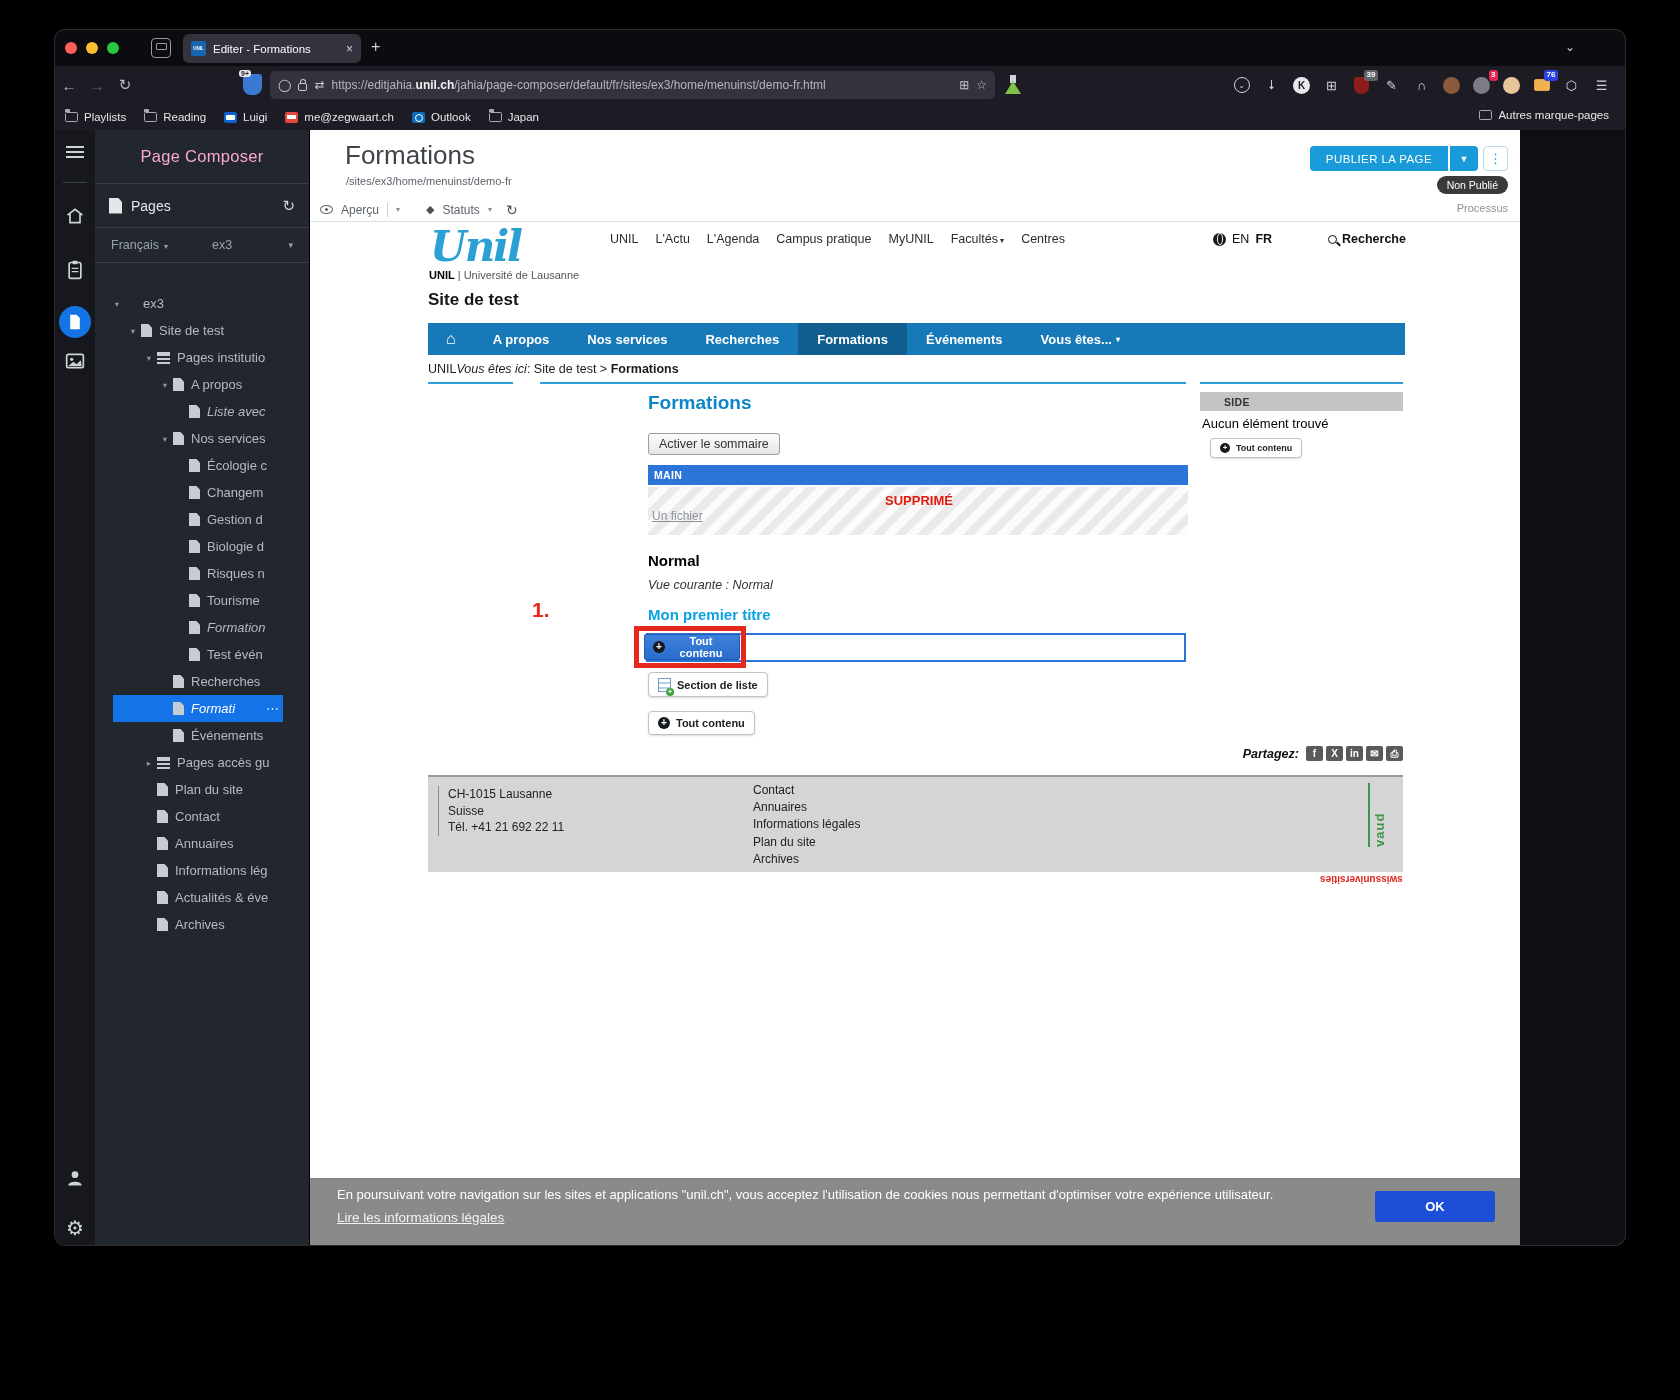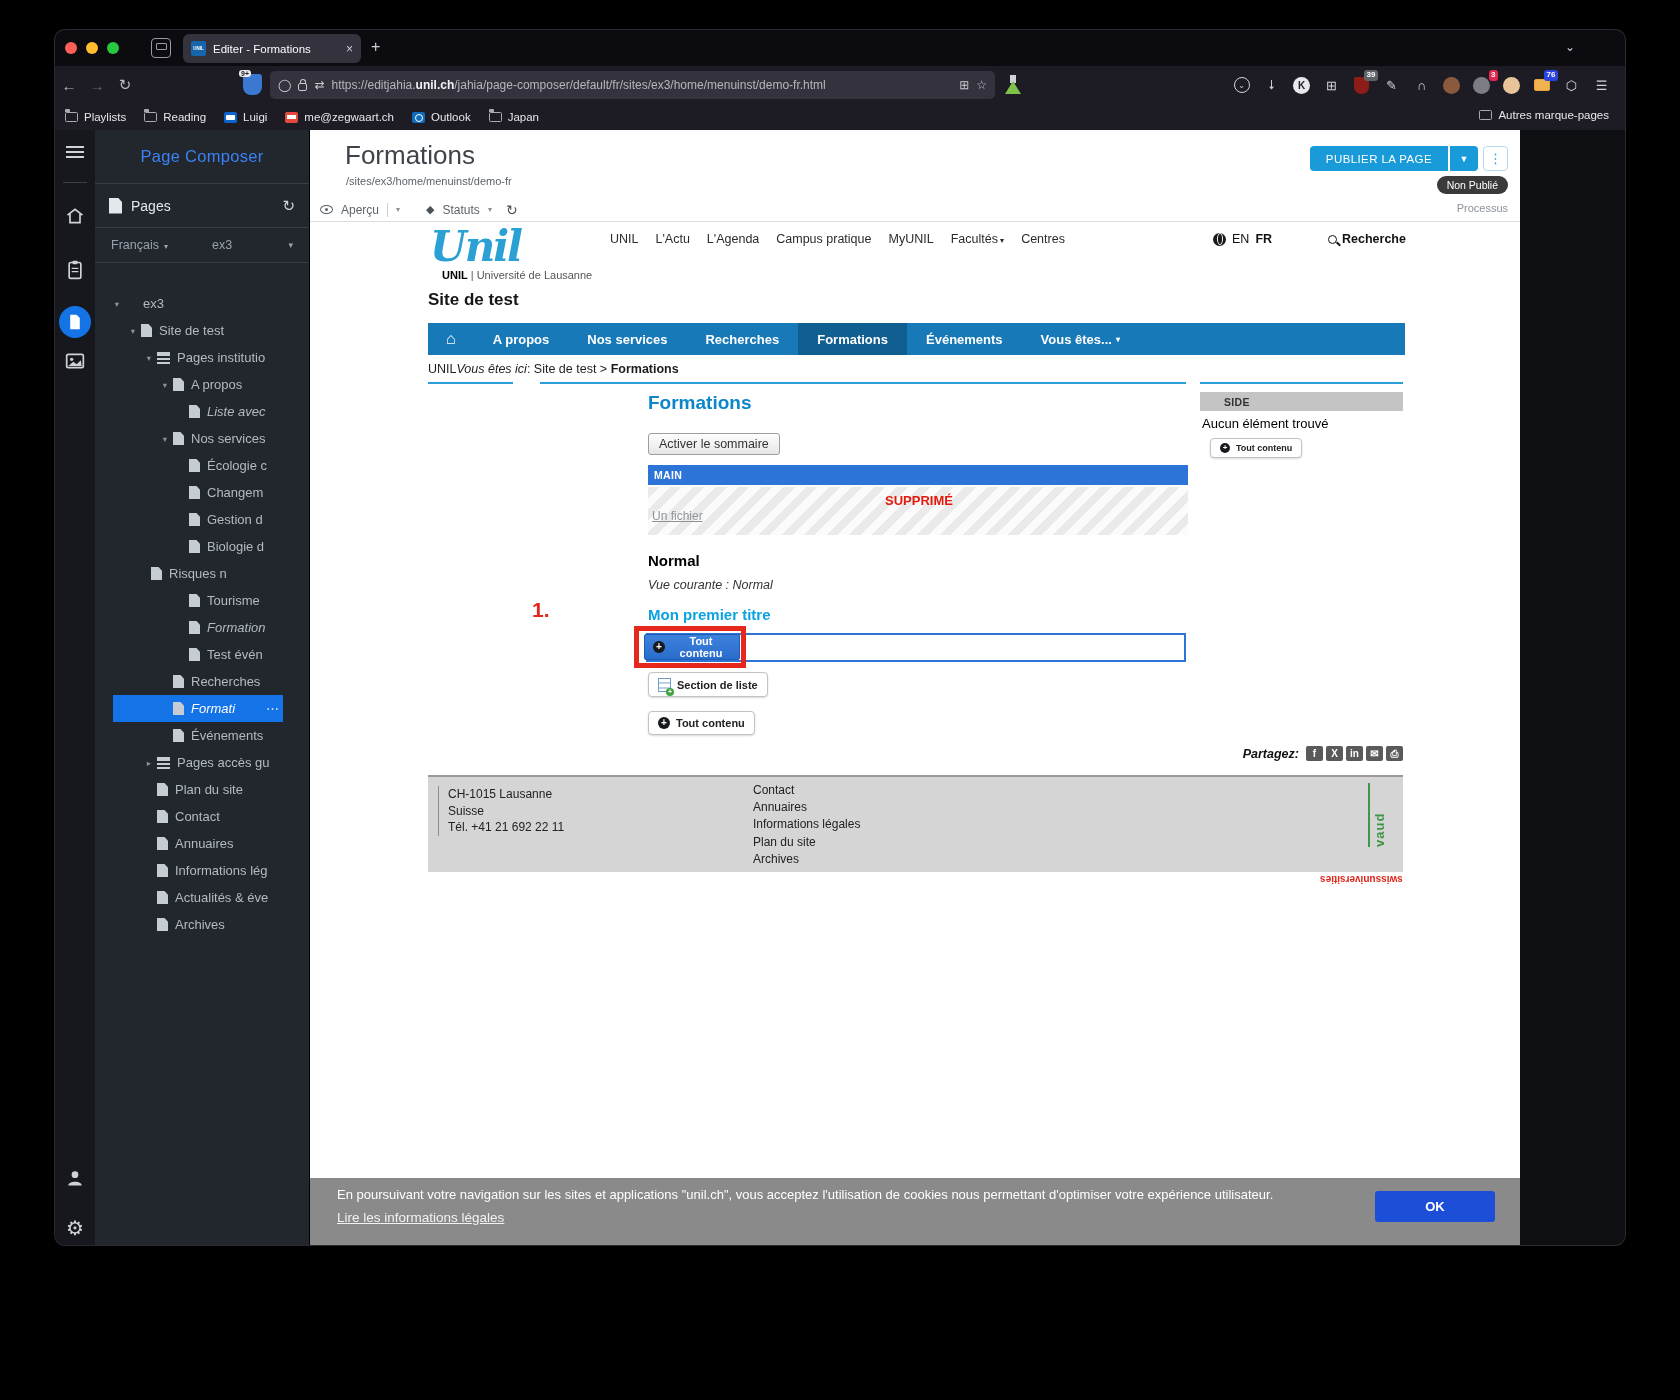--- a/index.html
+++ b/index.html
@@ -81,21 +81,21 @@
   
   .rail { position:absolute; left:0; top:0; width:40px; height:100%; background:#16181d; }
   .rail-ic { position:absolute; left:0; width:40px; display:flex; justify-content:center; color:#cfd3d9; }
   .burger { width:18px; height:12px; border-top:2px solid #cfd3d9; border-bottom:2px solid #cfd3d9; position:relative; }
   .burger::after { content:""; position:absolute; left:0; top:3px; width:100%; height:2px; background:#cfd3d9; }
   .rail-div { position:absolute; left:8px; top:52px; width:24px; height:1px; background:#3a3f47; }
   .active-bubble { width:32px; height:32px; border-radius:50%; background:#1474e6; display:flex; align-items:center; justify-content:center; }
 
   
   .panel { position:absolute; left:40px; top:0; width:215px; height:100%; background:#22262d; border-right:1px solid #000; }
-  .panel-title { height:54px; display:flex; align-items:center; justify-content:center; color:#3b82f6; font-size:16.5px;
+  .panel-title { height:54px; display:flex; align-items:center; justify-content:center; color:#f9a8d4; font-size:16.5px;
                  font-weight:300; letter-spacing:.3px; border-bottom:1px solid #383e46; }
   .pages-row { height:44px; display:flex; align-items:center; padding:0 14px; gap:9px; border-bottom:1px solid #383e46; }
   .pages-row .pg-ic { width:13px; height:16px; background:#e3e7ec; clip-path:polygon(0 0,68% 0,100% 28%,100% 100%,0 100%); }
   .pages-label { color:#e3e7ec; font-size:14px; flex:1; }
   .refresh-ic { color:#cfd3d9; font-size:15px; }
   .lang-row { height:35px; display:flex; align-items:center; padding:0 16px; border-bottom:1px solid #383e46;
               color:#9aa3ad; font-size:12.5px; }
   .lang-row .site-sel { margin-left:44px; }
   .lang-row .chev-r { margin-left:auto; font-size:9px; }
   .sel-caret { font-size:8px; margin-left:5px; }
@@ -145,21 +145,21 @@
   .topnav { position:absolute; left:300px; top:10px; display:flex; gap:17px; font-size:12.5px; color:#2b2b2b; }
   .topnav .tn-item.caret::after { content:" ▾"; font-size:8px; }
   .lang-sw { position:absolute; left:903px; top:10px; display:flex; align-items:center; gap:6px; font-size:12.5px; color:#111; }
   .globe { width:13px; height:13px; background:#1a1a1a; border-radius:50%; position:relative; }
   .globe::after { content:""; position:absolute; left:3.5px; top:0.5px; width:4px; height:10px; border:1px solid #fff; border-radius:50%; }
   .search-lnk { position:absolute; left:1018px; top:10px; display:flex; align-items:center; gap:5px; font-size:12.5px; font-weight:bold; color:#111; }
   .mag { width:9px; height:9px; border:1.8px solid #111; border-radius:50%; position:relative; }
   .mag::after { content:""; position:absolute; left:7px; top:7px; width:5px; height:1.8px; background:#111; transform:rotate(45deg); }
   .unil-script { position:absolute; left:120px; top:0px; font-family:"DejaVu Serif", serif; font-style:italic; font-weight:bold;
                  font-size:42px; color:#2aa0d5; letter-spacing:-2px; }
-  .unil-caption { position:absolute; left:119px; top:47px; font-size:11px; color:#555;margin-left:13px; }
+  .unil-caption { position:absolute; left:119px; top:47px; font-size:11px; color:#555; }
   .unil-caption b { color:#000; }
   .site-title { position:absolute; left:118px; top:68px; font-size:17px; font-weight:bold; color:#161616; }
   .mainnav { position:absolute; left:118px; top:101px; width:977px; height:32px; background:#1779b8; display:flex; align-items:stretch; }
   .mn-home { display:flex; align-items:center; padding:0 18px; color:#fff; font-size:16px; }
   .mn-item { display:flex; align-items:center; padding:0 19px; color:#fff; font-size:13px; font-weight:bold; }
   .mn-item.active { background:#115e90; }
   .mn-item.caret::after { content:" ▾"; font-size:8px; margin-left:4px; }
   .breadcrumb { position:absolute; left:118px; top:140px; font-size:12.5px; color:#1d1d1d; }
   .bc-line { position:absolute; height:2px; background:#2d9fd8; top:160px; }
   .pv-heading { position:absolute; left:338px; top:170px; font-size:19px; font-weight:bold; color:#0b86c8; }
@@ -428,21 +428,21 @@
             <span class="node-icon"></span>
             <span class="tree-label">Gestion d</span>
 
           </div>
           <div class="tree-row ic-page" style="padding-left: 78px;">
             <span class="chev"></span>
             <span class="node-icon"></span>
             <span class="tree-label">Biologie d</span>
 
           </div>
-          <div class="tree-row ic-page" style="padding-left: 40px;">
+          <div class="tree-row ic-page" style="padding-left: 78px;">
             <span class="chev"></span>
             <span class="node-icon"></span>
             <span class="tree-label">Risques n</span>
 
           </div>
           <div class="tree-row ic-page" style="padding-left: 78px;">
             <span class="chev"></span>
             <span class="node-icon"></span>
             <span class="tree-label">Tourisme</span>
 

